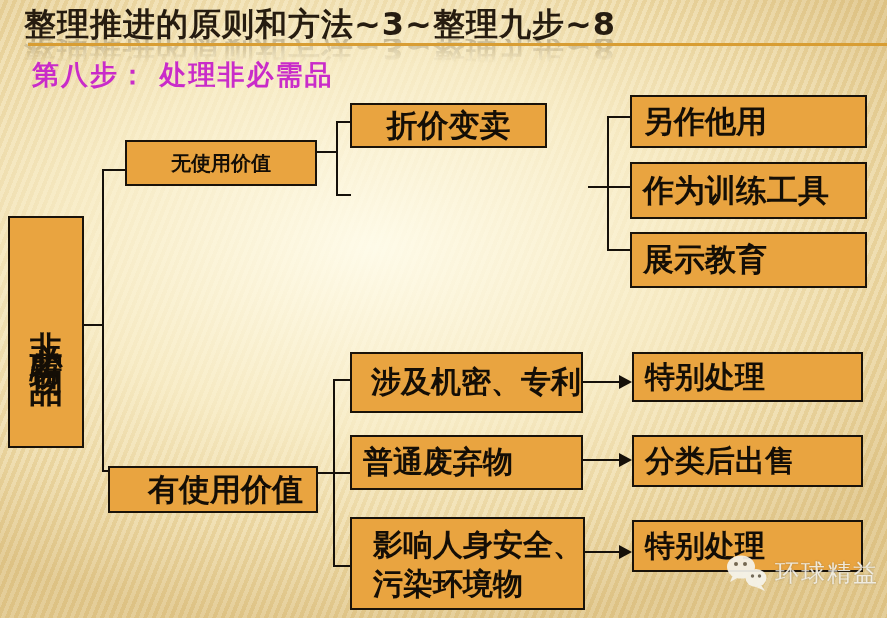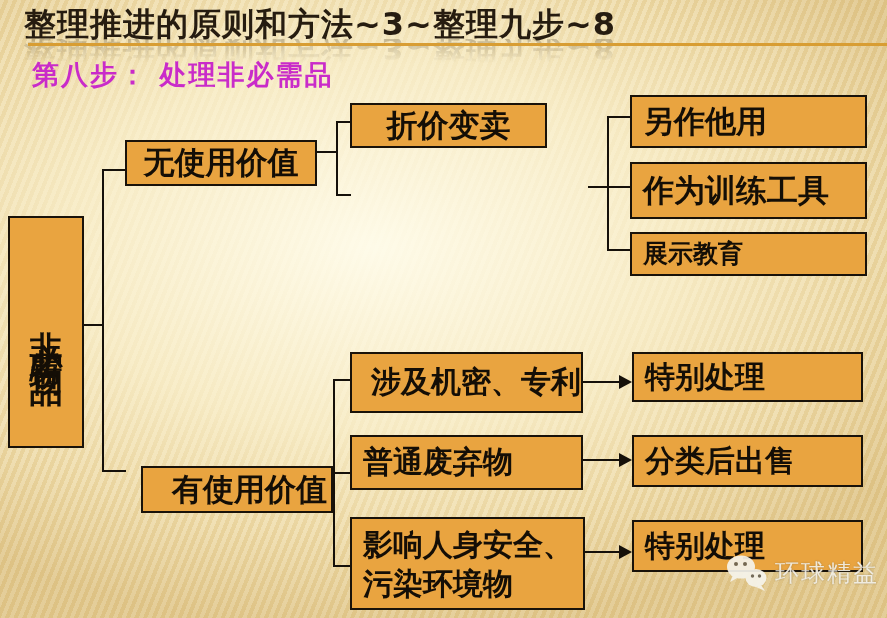--- a/index.html
+++ b/index.html
@@ -36,30 +36,30 @@
   
   .box{
     position:absolute;box-sizing:border-box;background:#e9a440;
     border:2.5px solid #191209;color:#140e06;font-weight:bold;
     display:flex;align-items:center;z-index:5;font-size:30px;line-height:1.15;
   }
   .box.center{justify-content:center;margin-top:8px;}
   .box.left{padding-left:11px;}
   .b-root{left:8px;top:216px;width:76px;height:232px;justify-content:center;}
   .b-root .txt{writing-mode:vertical-rl;text-orientation:upright;font-size:33px;letter-spacing:11px;margin:auto;}
-  .b-novalue{left:125px;top:132px;width:192px;height:46px;font-size:31px;}
+  .b-novalue{left:125px;top:132px;width:192px;height:46px;font-size:20px;}
   .b-sell{left:350px;top:95px;width:197px;height:45px;font-size:31px;}
   .b-transfer{left:350px;top:163px;width:238px;height:56px;font-size:31px;}
   .b-otheruse{left:630px;top:95px;width:237px;height:53px;font-size:31px;}
   .b-training{left:630px;top:162px;width:237px;height:57px;font-size:31px;}
-  .b-education{left:630px;top:232px;width:237px;height:44px;font-size:25px;}
-  .b-hasvalue{left:141px;top:458px;width:192px;height:47px;font-size:31px;padding-left:25px;}
+  .b-education{left:630px;top:232px;width:237px;height:56px;font-size:31px;}
+  .b-hasvalue{left:108px;top:458px;width:210px;height:47px;font-size:31px;padding-left:25px;}
   .b-secret{left:350px;top:352px;width:233px;height:61px;justify-content:flex-end;}
   .b-waste{left:350px;top:435px;width:233px;height:55px;}
-  .b-safety{left:350px;top:517px;width:235px;height:93px;white-space:pre-line;line-height:1.3;}
+  .b-safety{left:350px;top:517px;width:235px;height:93px;white-space:pre-line;line-height:1.3;justify-content:flex-end;}
   .b-special1{left:632px;top:352px;width:231px;height:50px;}
   .b-sortsell{left:632px;top:435px;width:231px;height:52px;}
   .b-special2{left:632px;top:520px;width:231px;height:52px;}
   
   .ln{position:absolute;background:#15100a;z-index:1;}
   .h{height:2.4px;}
   .v{width:2.4px;}
   .arrowhead{
     position:absolute;width:0;height:0;z-index:2;
     border-left:13px solid #15100a;border-top:7px solid transparent;border-bottom:7px solid transparent;

